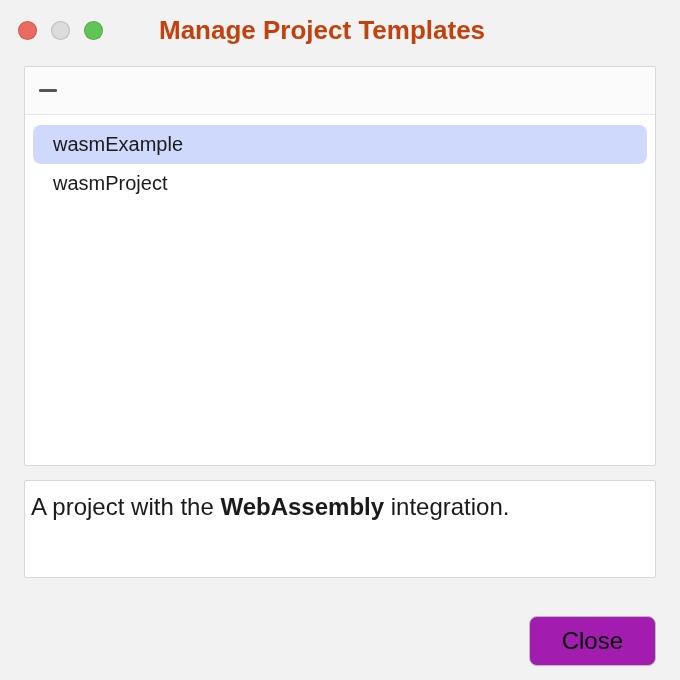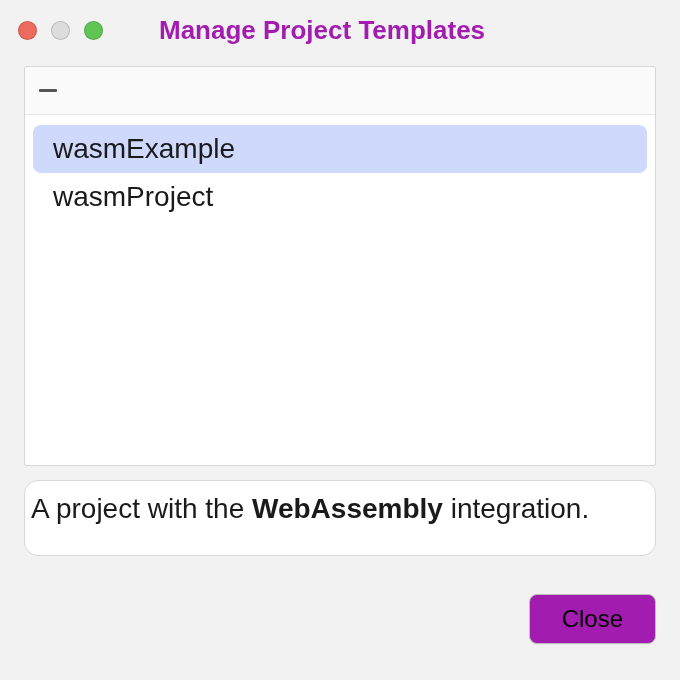--- a/index.html
+++ b/index.html
@@ -23,21 +23,21 @@
   .dot {
     width: 19px; height: 19px; border-radius: 50%;
     box-shadow: inset 0 0 0 1px rgba(0,0,0,0.15);
   }
   .dot.red { background: #ec6a5e; }
   .dot.gray { background: #dcdcdc; }
   .dot.green { background: #61c555; }
   .title {
     flex: 1;
     font-weight: 700;
-    color: #a21caf;
+    color: #c2410c;
     font-size: 26px;
     padding-left: 56px;
   }
   .content {
     padding: 10px 24px 20px 24px;
   }
   .list-box {
     border: 1px solid #d7d7d7;
     background: #ffffff;
     border-radius: 2px;
@@ -57,34 +57,34 @@
   .tool-icon {
     width: 18px; height: 3px; background: #555; border-radius: 1px;
   }
   .list-body {
     flex: 1;
     padding: 10px 8px;
   }
   .row {
     padding: 8px 20px;
     border-radius: 8px;
-    font-size: 28px;
+    font-size: 20px;
     cursor: default;
   }
   .row.selected {
     background: #cfd9fb;
   }
   .desc-box {
     margin-top: 14px;
     border: 1px solid #d7d7d7;
     background: #ffffff;
-    border-radius: 14px;
-    height: 76px;
+    border-radius: 2px;
+    height: 98px;
     padding: 10px 6px;
-    font-size: 28px;
+    font-size: 24px;
     line-height: 1.3;
   }
   .desc-box b { font-weight: 700; }
   .footer {
     display: flex;
     justify-content: flex-end;
     padding: 18px 24px 12px 24px;
   }
   .btn {
     border: 1px solid #bcbcbc;

